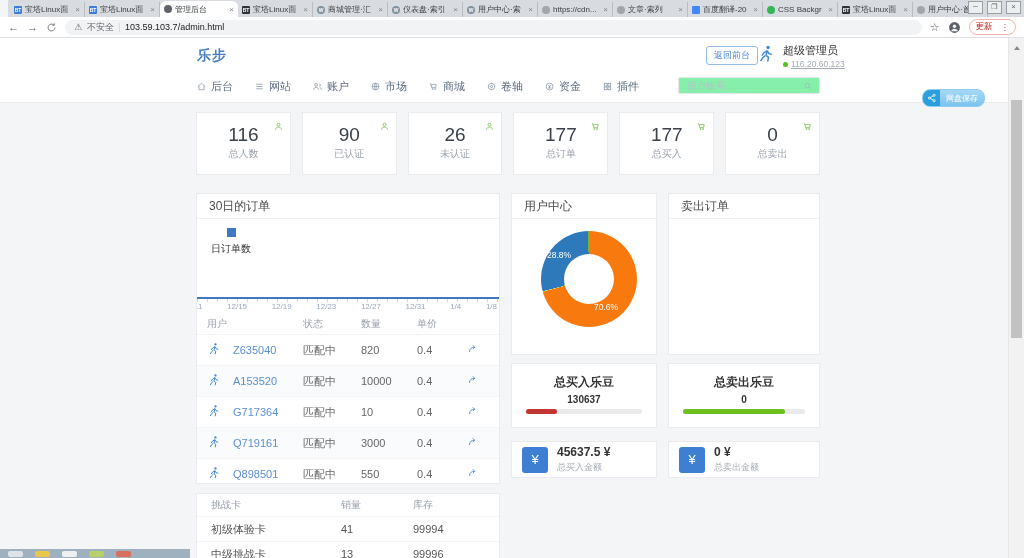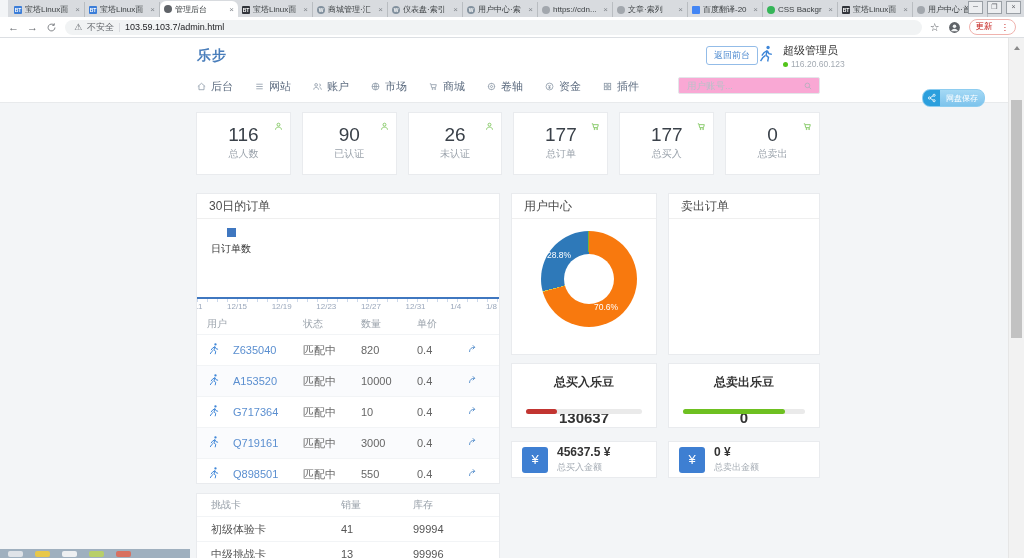--- a/index.html
+++ b/index.html
@@ -29,27 +29,27 @@
   .addr-div{width:1px;height:9px;background:#dadce0;}
   .addr-url{color:#202124;}
   .update-pill{border:1px solid #f0b3ae;color:#c5221f;border-radius:9px;font-size:8.5px;padding:1px 6px;display:flex;gap:8px;align-items:center;flex:none;}
   
   .page{position:absolute;top:38px;left:0;width:1008px;height:520px;overflow:hidden;background:#f3f5f7;}
   .topwhite{position:absolute;top:0;left:0;right:0;height:64px;background:#fff;border-bottom:1px solid #e8eaec;}
   .logo{position:absolute;left:197px;top:9px;color:#4a7ebb;font-weight:bold;font-size:14px;letter-spacing:1px;}
   .btn-front{position:absolute;left:706px;top:8px;border:1px solid #93bce8;color:#4a88cf;font-size:9px;padding:2px 7px;border-radius:3px;background:#fff;}
   .admin-cluster{position:absolute;left:756px;top:5px;display:flex;gap:7px;align-items:center;}
   .admin-name{font-size:11px;color:#333;}
-  .admin-ip{font-size:8.5px;color:#a3aab2;margin-top:1px;display:flex;align-items:center;gap:3px;}
+  .admin-ip{font-size:8.5px;color:#a3aab2;margin-top:1px;display:flex;align-items:center;gap:3px;text-decoration:underline;}
   .dot-online{width:5px;height:5px;border-radius:50%;background:#52c41a;display:inline-block;}
   .nav-row{position:absolute;top:32px;left:196px;height:32px;display:flex;gap:21px;align-items:center;}
   .nav-item{display:flex;gap:4px;align-items:center;font-size:11px;color:#5e6d81;}
   .ic{fill:none;stroke:currentColor;stroke-width:1.7;}
   .nav-item .ic{color:#8a97a5;}
-  .searchbox{position:absolute;left:678px;top:39px;width:142px;height:17px;border:1px solid #e3e6e9;border-radius:2px;background:#f9a8d4;display:flex;align-items:center;padding:0 6px;box-sizing:border-box;}
+  .searchbox{position:absolute;left:678px;top:39px;width:142px;height:17px;border:1px solid #e3e6e9;border-radius:2px;background:#86efac;display:flex;align-items:center;padding:0 6px;box-sizing:border-box;}
   .searchbox input{border:none;outline:none;flex:1;font-size:9.5px;color:#333;background:transparent;min-width:0;font-family:inherit;}
   .searchbox input::placeholder{color:#b9c0c8;}
   .badge{position:absolute;left:922px;top:51px;height:16px;display:flex;align-items:center;border:1px solid #8ecdf0;border-radius:8px;background:linear-gradient(#a5d9f5,#7cc3ec);overflow:hidden;}
   .badge-ic{width:17px;height:16px;background:#2b9fdd;display:flex;align-items:center;justify-content:center;}
   .badge-label{color:#fff;font-size:8px;padding:0 6px;white-space:nowrap;}
   
   .stats{position:absolute;left:196px;top:74px;width:624px;display:flex;gap:11px;}
   .stat-card{flex:1;background:#fff;border:1px solid #e9ebee;height:63px;position:relative;text-align:center;box-sizing:border-box;}
   .stat-ic{position:absolute;right:6px;top:5px;color:#6fbf4a;}
   .stat-val{margin-top:11px;font-size:19px;color:#3a4149;font-weight:500;}
@@ -75,21 +75,21 @@
   .donut{position:absolute;left:29px;top:37px;width:96px;height:96px;border-radius:50%;}
   .donut-hole{position:absolute;left:23px;top:23px;width:50px;height:50px;border-radius:50%;background:#fff;}
   .donut-label{position:absolute;color:#fff;font-size:8.5px;}
   .dl1{left:53px;top:71px;}
   .dl2{left:6px;top:19px;}
   #card-sell{left:668px;top:155px;width:152px;height:162px;}
   .bean{text-align:center;}
   #bean1{left:511px;top:325px;width:146px;height:65px;}
   #bean2{left:668px;top:325px;width:152px;height:65px;}
   .bean-title{font-size:12px;font-weight:bold;color:#333;margin-top:10px;}
-  .bean-val{font-size:15px;font-weight:bold;color:#333;margin-top:18px;}
+  .bean-val{font-size:10px;font-weight:bold;color:#333;margin-top:3px;}
   .bean-bar{position:absolute;left:14px;right:14px;bottom:13px;height:5px;background:#eaeaea;border-radius:3px;}
   .bean-fill{height:5px;border-radius:3px;}
   .moneycard{display:flex;align-items:center;padding:0 10px;gap:9px;}
   #money1{left:511px;top:403px;width:146px;height:37px;}
   #money2{left:668px;top:403px;width:152px;height:37px;}
   .yen{width:26px;height:26px;background:#3e7fd2;border-radius:3px;color:#fff;font-size:13px;display:flex;align-items:center;justify-content:center;flex:none;}
   .money-val{font-size:12px;font-weight:bold;color:#333;}
   .money-label{font-size:9px;color:#a6adb5;margin-top:2px;}
   #card-cards{left:196px;top:455px;width:304px;height:80px;}
   .cthead{display:grid;grid-template-columns:130px 72px 1fr;padding-left:14px;height:22px;align-items:center;font-size:10px;color:#9aa2ab;}

